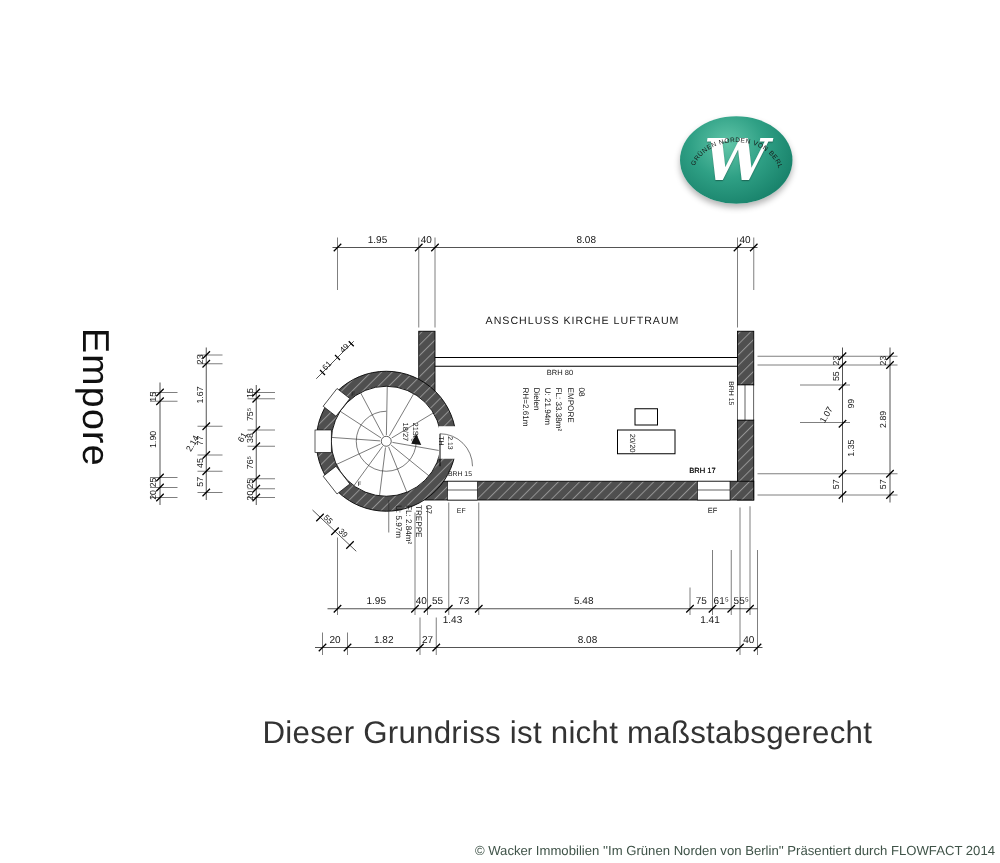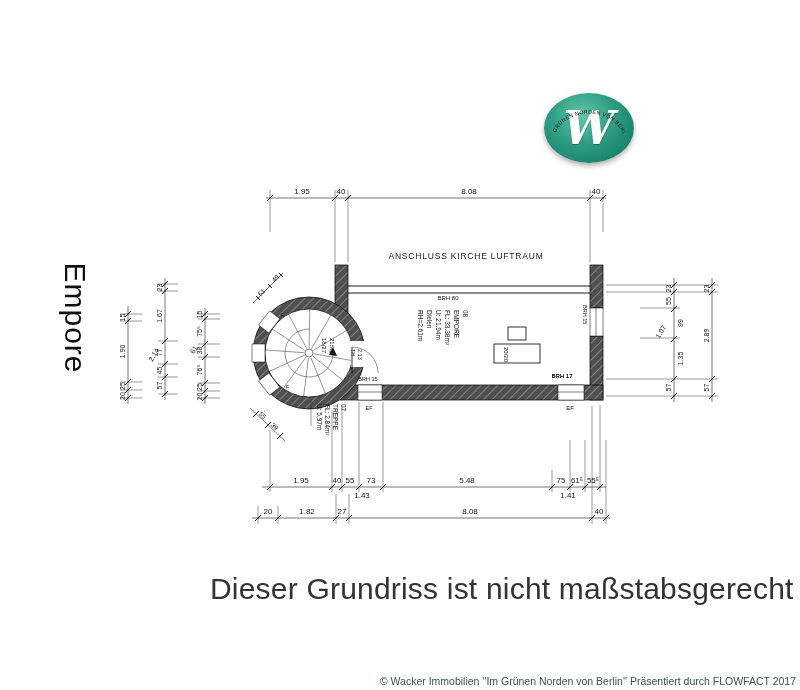--- a/index.html
+++ b/index.html
@@ -10,21 +10,21 @@
   .empore{position:absolute;left:75px;top:318px;transform:translate(-50%,-50%) rotate(90deg);
           font-size:30px;color:#101010;letter-spacing:1px;white-space:nowrap;}
   .logo{position:absolute;left:544px;top:93px;width:90px;height:70px;}
   .logo-ball{position:absolute;left:0;top:0;width:90px;height:70px;border-radius:50%;
      background:radial-gradient(ellipse at 42% 32%, #62c6a9 0%, #2fa085 40%, #18816a 78%, #0d6a56 100%);
      box-shadow:0 3px 5px rgba(0,0,0,.30);}
   .logo-w{position:absolute;left:0;top:4px;width:90px;height:62px;display:flex;align-items:center;justify-content:center;
      font-family:"DejaVu Serif",serif;font-style:italic;font-weight:bold;font-size:46px;color:#fff;
      text-shadow:0 1px 1px rgba(0,0,0,.35);}
   .logo-arc{position:absolute;left:0;top:0;}
-  .disclaimer{position:absolute;left:210px;top:571px;font-size:30px;line-height:1.22;
+  .disclaimer{position:absolute;left:210px;top:571px;font-size:25px;line-height:1.22;
      color:#333;letter-spacing:.2px;white-space:nowrap;}
   .footer{position:absolute;right:4px;bottom:3px;font-size:10.5px;color:#3f5348;white-space:nowrap;}
 </style>
 </head>
 <body>
 
 <svg id="plan-svg" width="800" height="690" viewBox="0 0 800 690">
   <defs>
     <pattern id="hatch" width="6" height="6" patternUnits="userSpaceOnUse" patternTransform="rotate(45)">
       <rect width="6" height="6" fill="#4f4f4f"></rect>
@@ -231,13 +231,13 @@
     <text font-size="5.2" fill="#ffffff" letter-spacing="0.4">
       <textPath href="#arcp" startOffset="50%" text-anchor="middle">IM GRÜNEN NORDEN VON BERLIN</textPath>
     </text>
   </svg>
 </div>
 
 <div class="disclaimer">
   <div>Dieser Grundriss ist nicht maßstabsgerecht</div>
 </div>
 
-<div class="footer">© Wacker Immobilien ''Im Grünen Norden von Berlin'' Präsentiert durch FLOWFACT 2017</div>
+<div class="footer">© Wacker Immobilien ''Im Grünen Norden von Berlin'' Präsentiert durch FLOWFACT 2014</div>
 
 </body></html>

